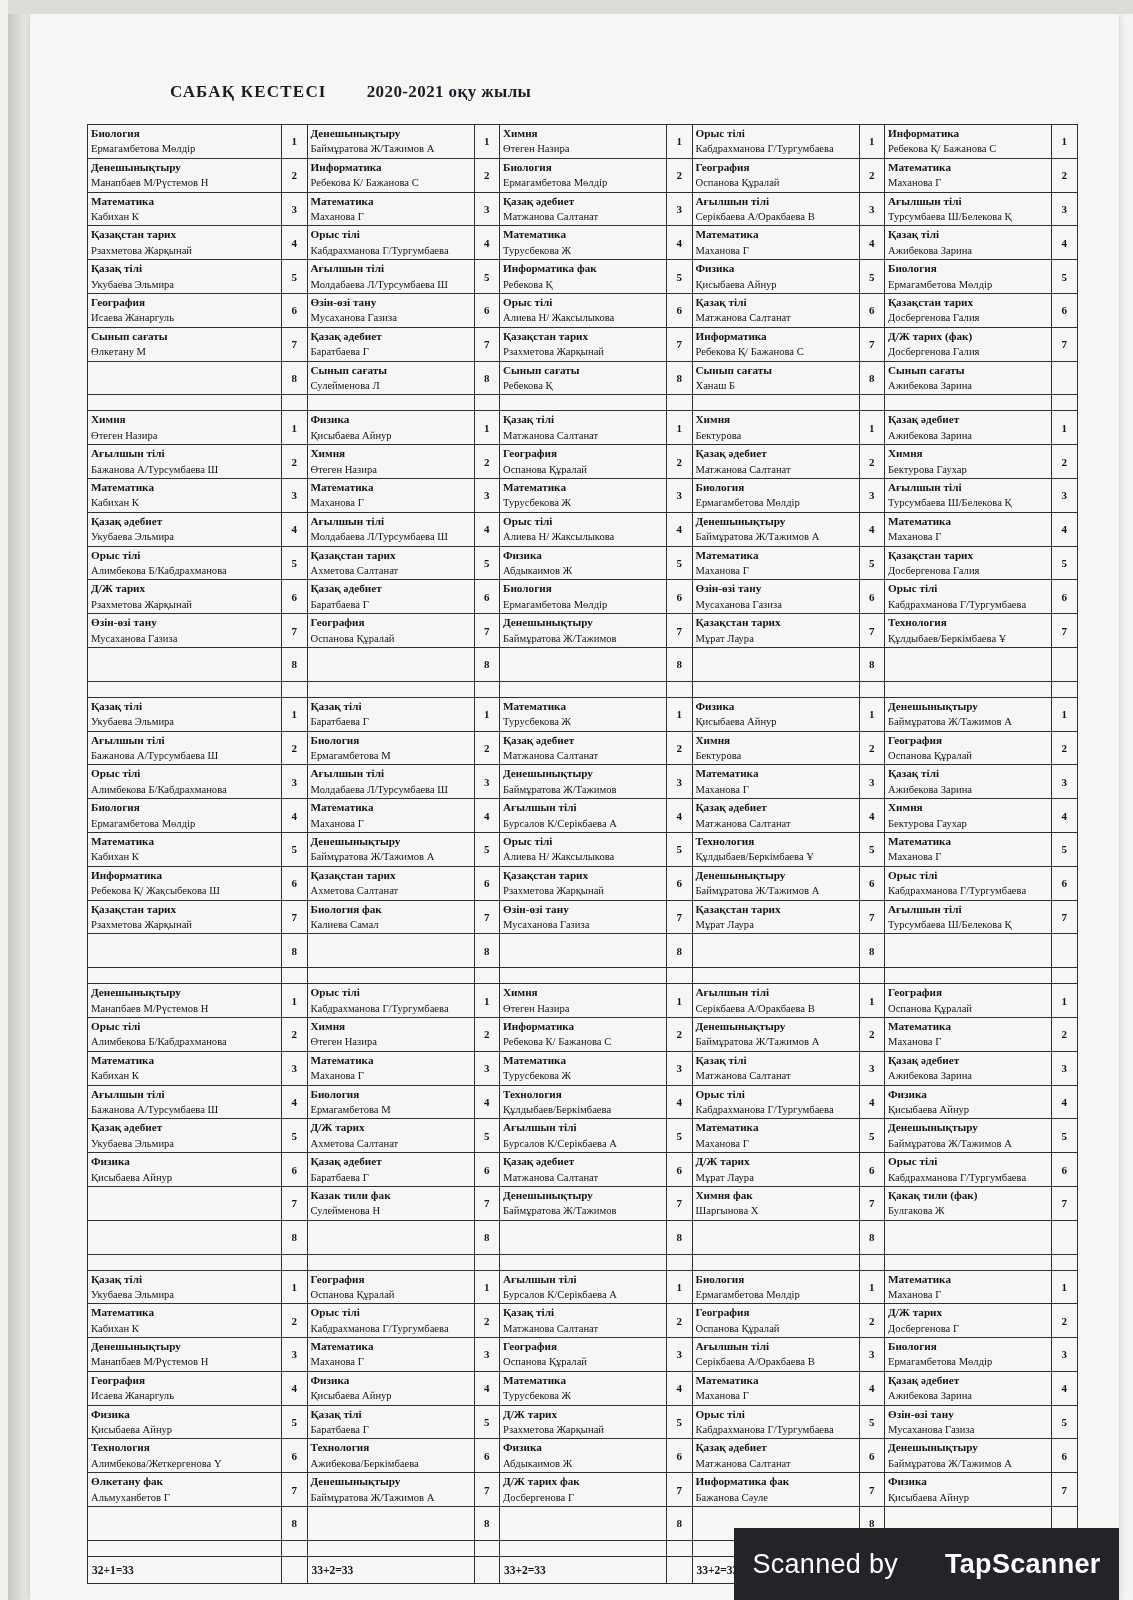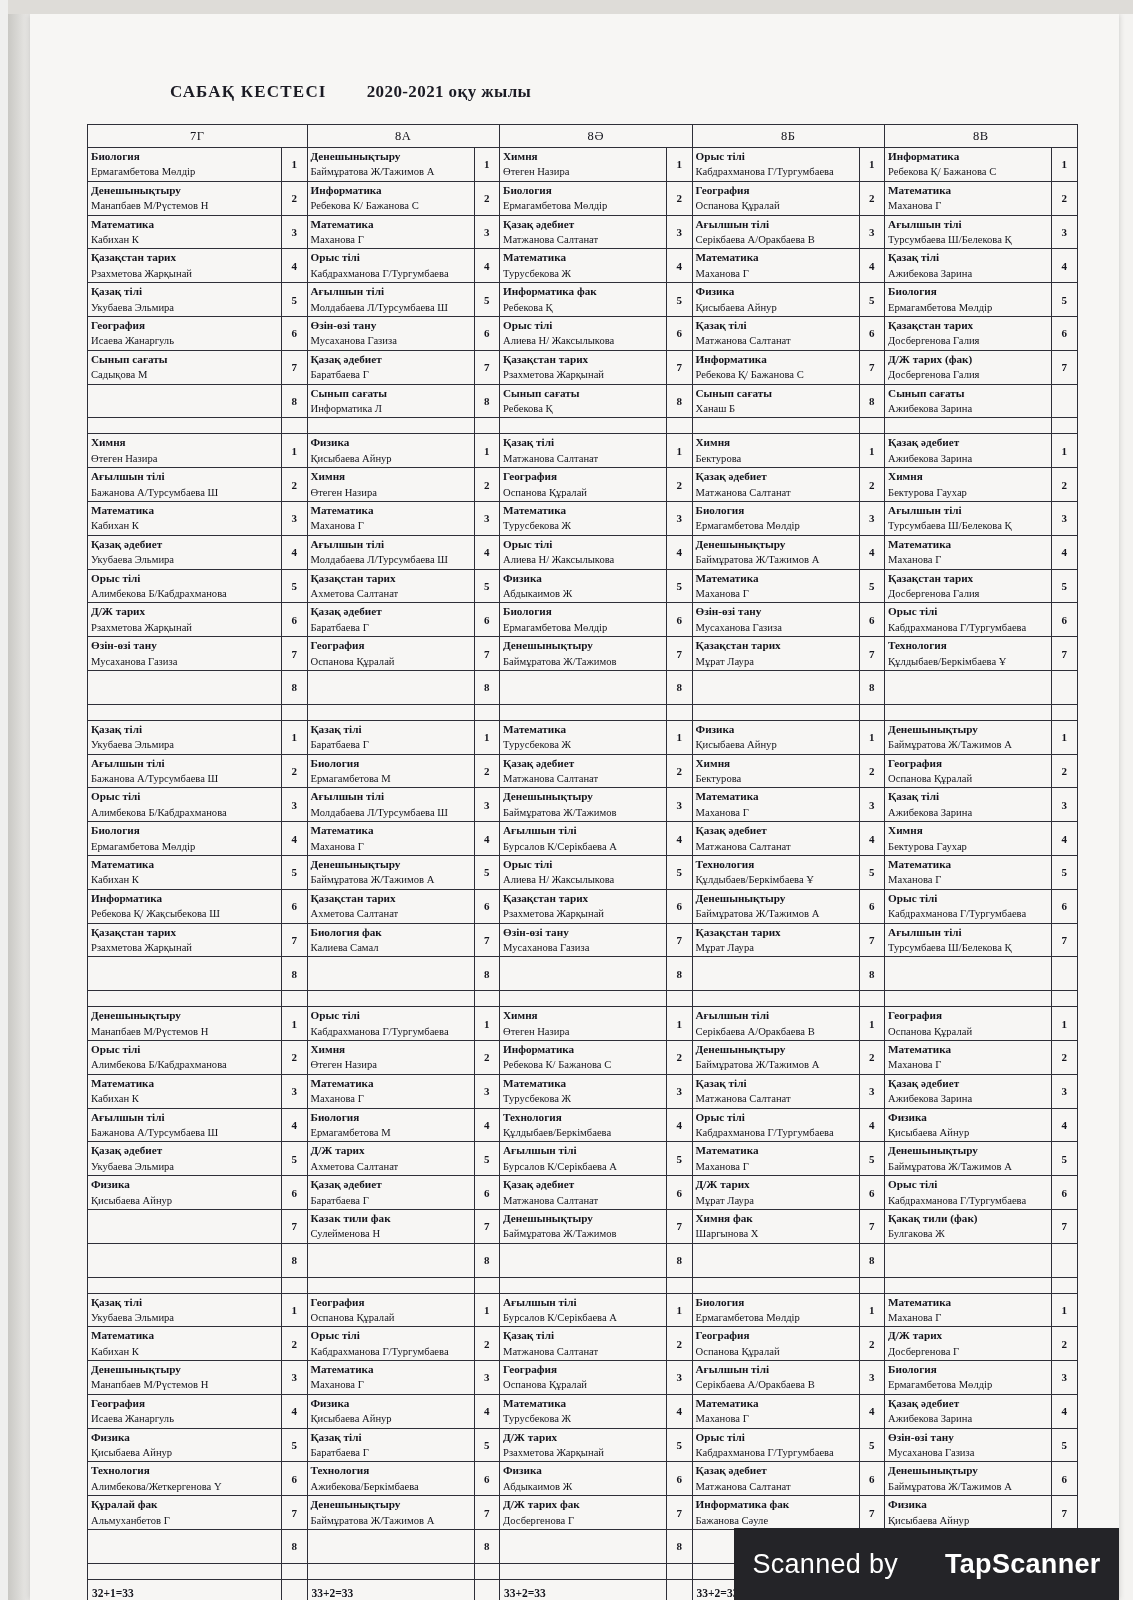--- a/index.html
+++ b/index.html
@@ -141,27 +141,20 @@
         <col class="c-txt">
           <col class="c-num">
         <col class="c-txt">
           <col class="c-num">
         <col class="c-txt">
           <col class="c-num">
         <col class="c-txt">
           <col class="c-num">
       </colgroup>
       <tbody>
-        <tr class="hdr">
-          <td colspan="2">7Г</td>
-          <td colspan="2">8А</td>
-          <td colspan="2">8Ә</td>
-          <td colspan="2">8Б</td>
-          <td colspan="2">8В</td>
-        </tr>
       <tr class="lesson">
             <td>
               <span class="cellwrap subj">Биология</span>
               <span class="cellwrap teach">Ермагамбетова Мөлдір</span>
             </td>
             <td class="num">1</td>
             <td>
               <span class="cellwrap subj">Денешынықтыру</span>
               <span class="cellwrap teach">Баймұратова Ж/Тажимов А</span>
             </td>
@@ -313,21 +306,21 @@
             <td class="num">6</td>
             <td>
               <span class="cellwrap subj">Қазақстан тарих</span>
               <span class="cellwrap teach">Досбергенова Галия</span>
             </td>
             <td class="num">6</td>
           </tr>
           <tr class="lesson">
             <td>
               <span class="cellwrap subj">Сынып сағаты</span>
-              <span class="cellwrap teach">Садықова М</span>
+              <span class="cellwrap teach">Өлкетану М</span>
             </td>
             <td class="num">7</td>
             <td>
               <span class="cellwrap subj">Қазақ әдебиет</span>
               <span class="cellwrap teach">Баратбаева Г</span>
             </td>
             <td class="num">7</td>
             <td>
               <span class="cellwrap subj">Қазақстан тарих</span>
               <span class="cellwrap teach">Рзахметова Жарқынай</span>
@@ -345,21 +338,21 @@
             <td class="num">7</td>
           </tr>
           <tr class="lesson">
             <td>
               <span class="cellwrap subj"></span>
               <span class="cellwrap teach"></span>
             </td>
             <td class="num">8</td>
             <td>
               <span class="cellwrap subj">Сынып сағаты</span>
-              <span class="cellwrap teach">Информатика Л</span>
+              <span class="cellwrap teach">Сулейменова Л</span>
             </td>
             <td class="num">8</td>
             <td>
               <span class="cellwrap subj">Сынып сағаты</span>
               <span class="cellwrap teach">Ребекова Қ</span>
             </td>
             <td class="num">8</td>
             <td>
               <span class="cellwrap subj">Сынып сағаты</span>
               <span class="cellwrap teach">Ханаш Б</span>
@@ -1224,21 +1217,21 @@
             </td>
             <td class="num">6</td>
             <td>
               <span class="cellwrap subj">Денешынықтыру</span>
               <span class="cellwrap teach">Баймұратова Ж/Тажимов А</span>
             </td>
             <td class="num">6</td>
           </tr>
           <tr class="lesson">
             <td>
-              <span class="cellwrap subj">Құралай фак</span>
+              <span class="cellwrap subj">Өлкетану фак</span>
               <span class="cellwrap teach">Альмуханбетов Г</span>
             </td>
             <td class="num">7</td>
             <td>
               <span class="cellwrap subj">Денешынықтыру</span>
               <span class="cellwrap teach">Баймұратова Ж/Тажимов А</span>
             </td>
             <td class="num">7</td>
             <td>
               <span class="cellwrap subj">Д/Ж тарих фак</span>

